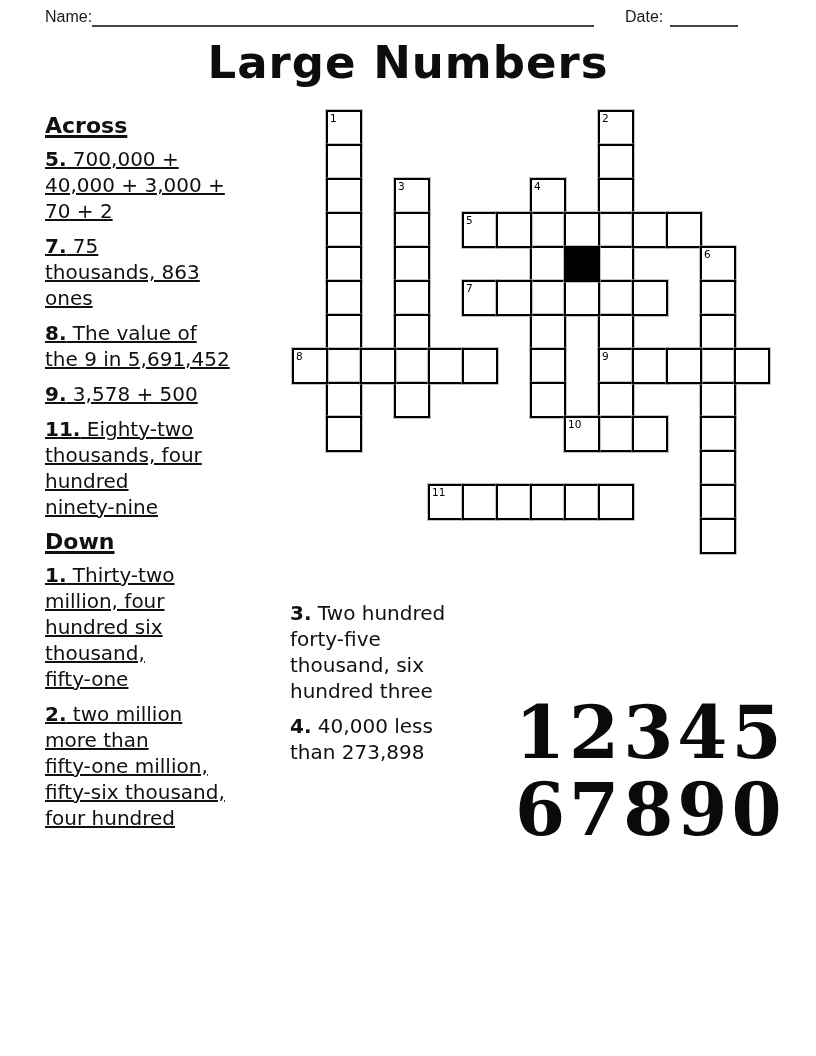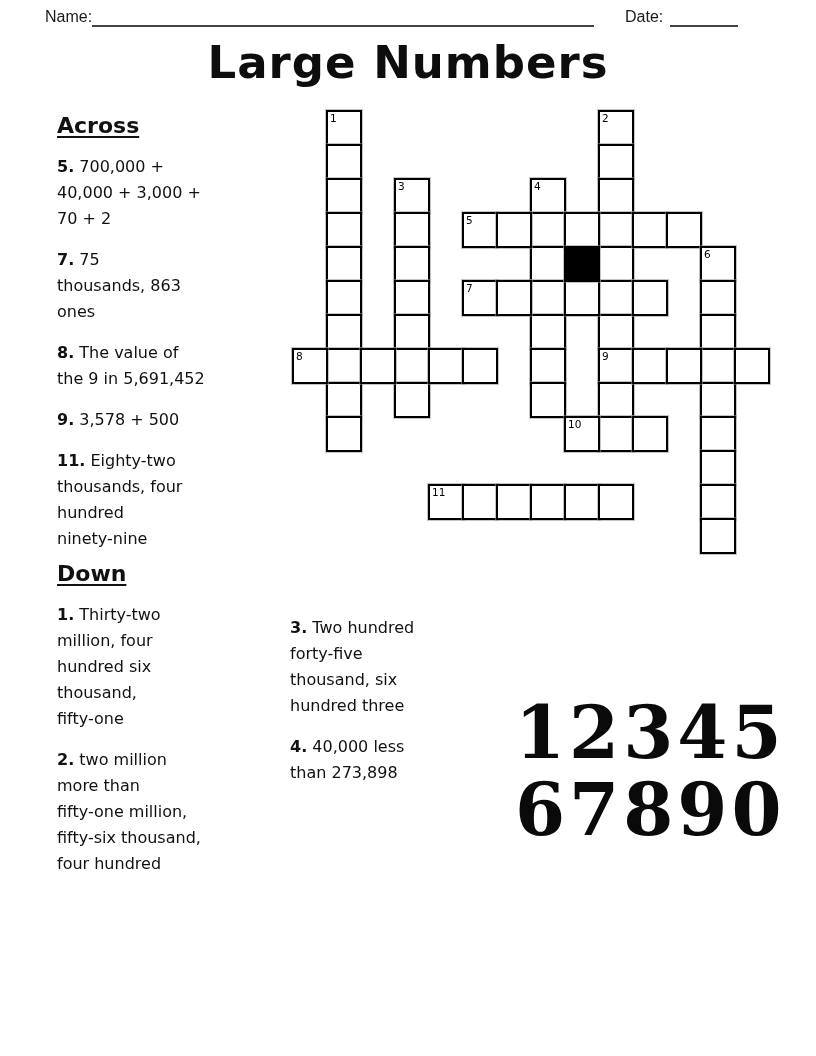--- a/index.html
+++ b/index.html
@@ -33,28 +33,28 @@
     border:2px solid #000; background:#fff;
     box-shadow:0 0 0 1px rgba(150,150,150,0.55);
   }
   .cell.black { background:#000; }
   .cell-num {
     position:absolute; top:0px; left:2px; font-size:10.5px; line-height:12px;
     font-family:"DejaVu Sans", sans-serif; color:#000;
   }
   
   .clues { position:absolute; }
-  .clues-left { left:57px; top:113px; width:245px; }
+  .clues-left { left:45px; top:113px; width:245px;text-decoration:underline; }
   .clues-mid  { left:290px; top:600px; width:215px; }
   .clue-heading {
     font-size:22px; font-weight:700; line-height:26px; margin:0 0 7px;
     text-decoration:underline; text-decoration-thickness:2px; text-underline-offset:3px;
   }
   .clue-heading.down-h { margin-top:2px; }
-  .clue { margin:15px 0 9px; font-size:16px; line-height:26px; }
+  .clue { margin:0 0 9px; font-size:20px; line-height:26px; }
   .clue b { font-weight:700; }
   .clue .txt { white-space:pre-line; }
   
   .big-digits {
     position:absolute; left:515px; top:694px; width:262px;
     font-family:"DejaVu Serif", serif; font-weight:700;
     font-size:72px; line-height:77px; text-align:center;
     letter-spacing:4px; color:#0a0a0a;
   }
 </style>

